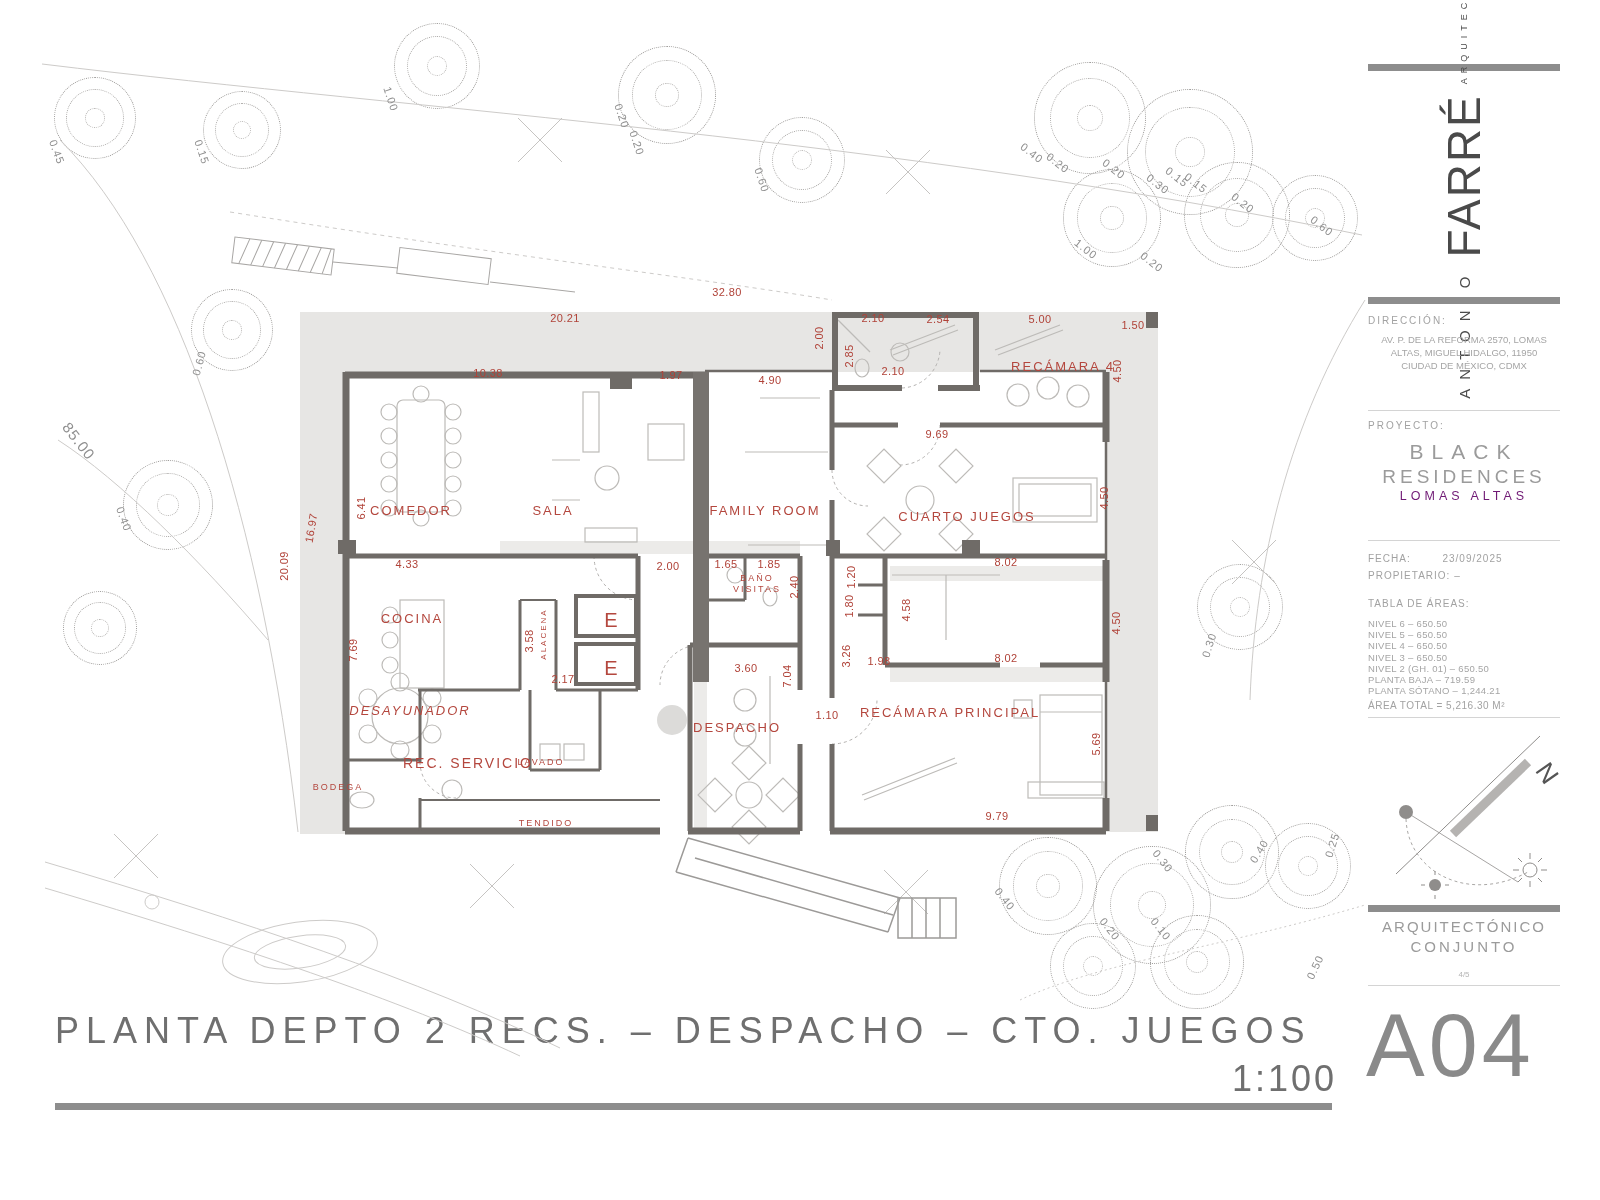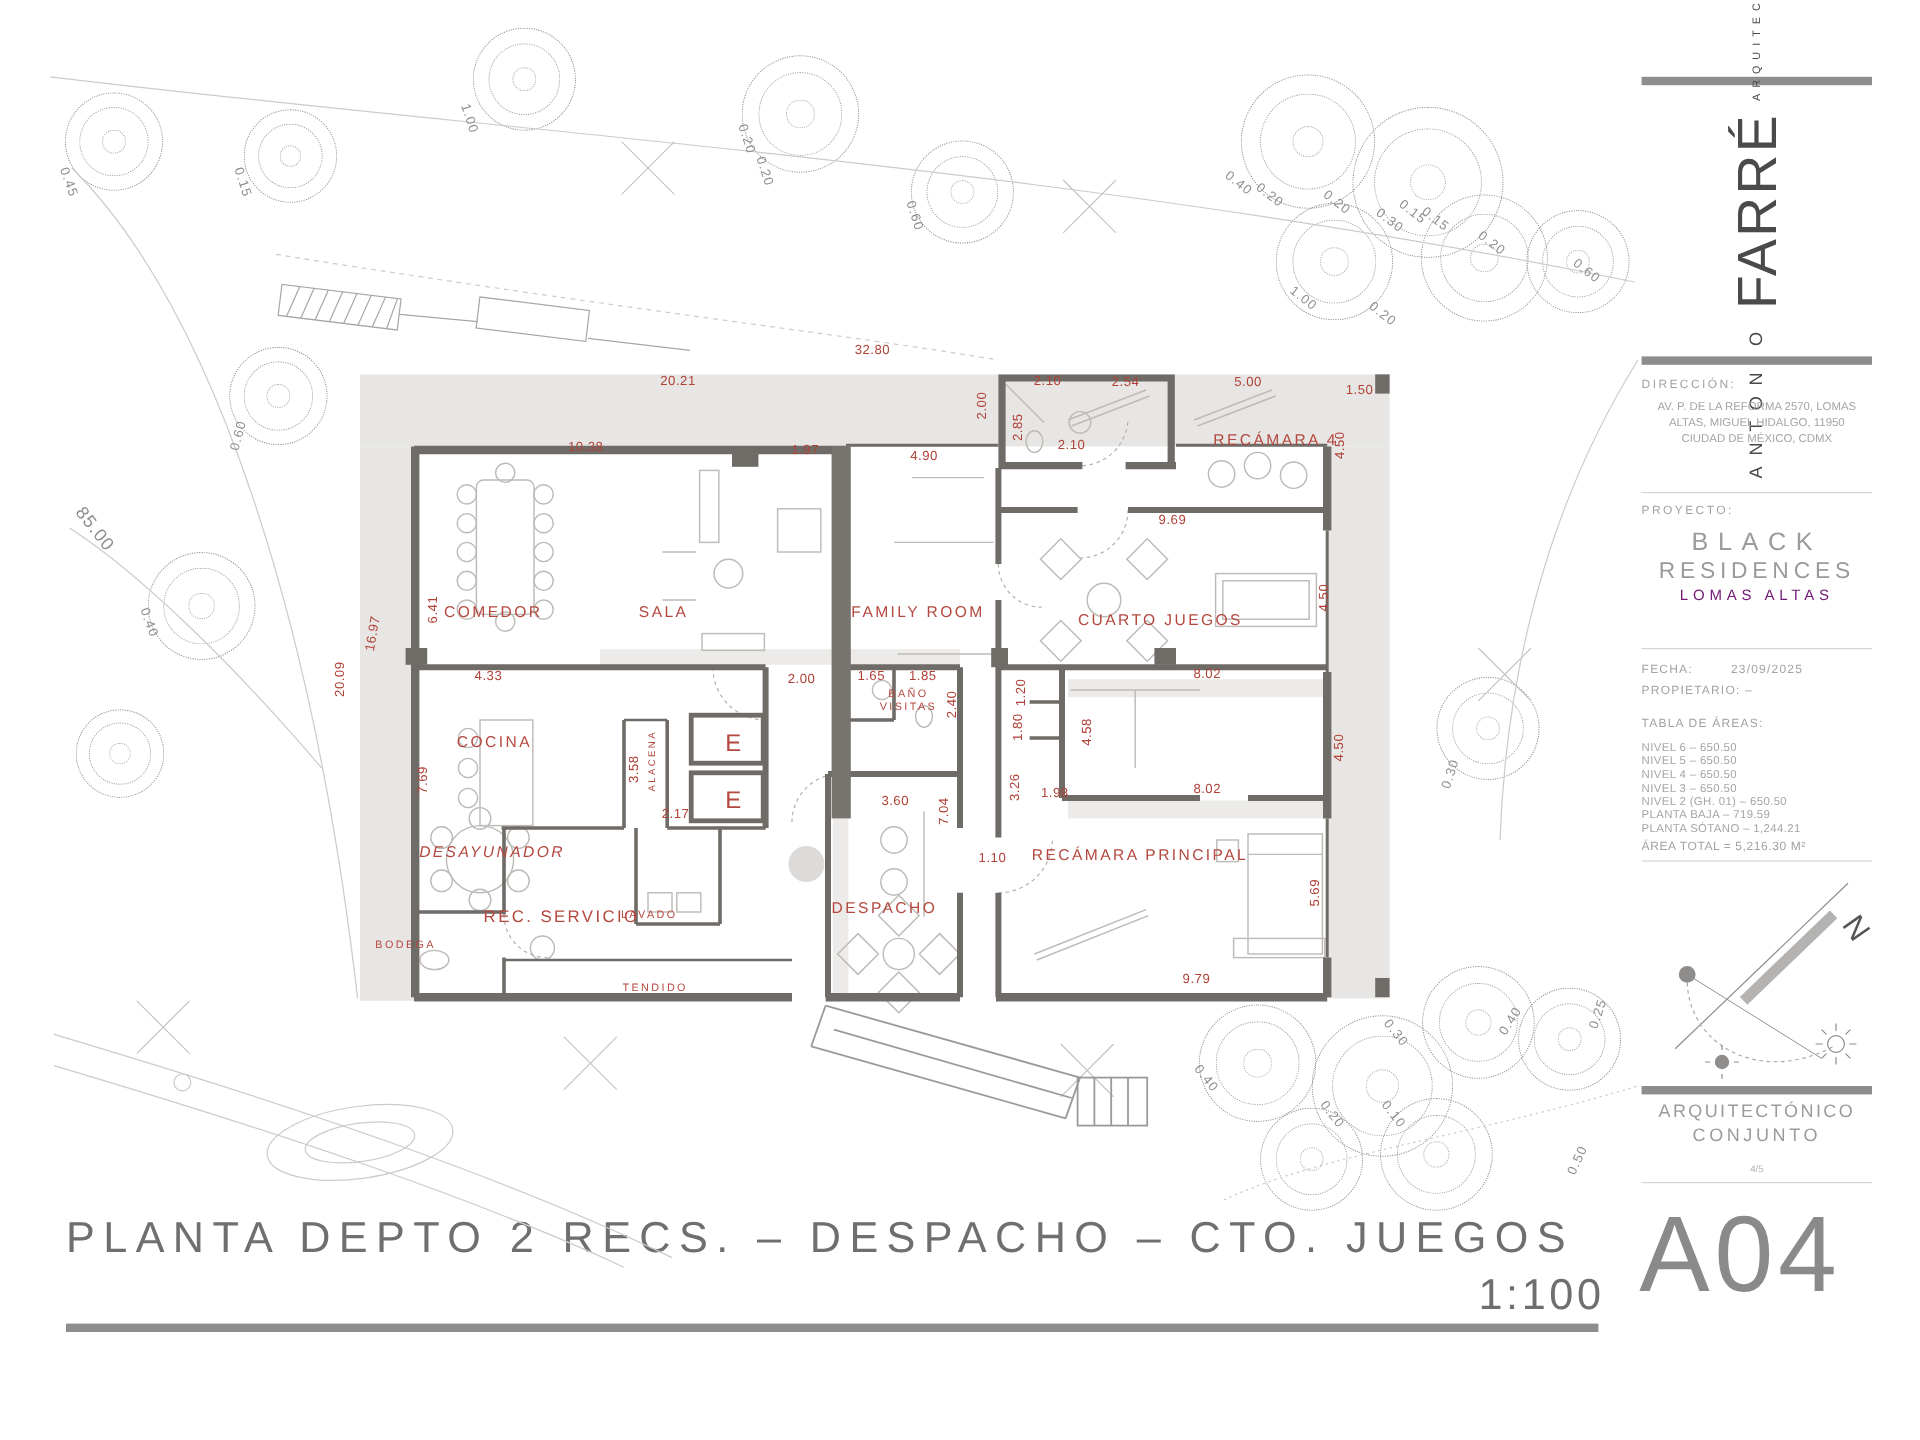--- a/index.html
+++ b/index.html
@@ -251,21 +251,21 @@
     <div class="dim-label" style="left: 671px; top: 375px; transform: translate(-50%, -50%);">1.97</div>
     <div class="dim-label" style="left: 770px; top: 380px; transform: translate(-50%, -50%);">4.90</div>
     <div class="dim-label" style="left: 819px; top: 338px; transform: translate(-50%, -50%) rotate(-90deg);">2.00</div>
     <div class="dim-label" style="left: 873px; top: 318px; transform: translate(-50%, -50%);">2.10</div>
     <div class="dim-label" style="left: 938px; top: 319px; transform: translate(-50%, -50%);">2.54</div>
     <div class="dim-label" style="left: 1040px; top: 319px; transform: translate(-50%, -50%);">5.00</div>
     <div class="dim-label" style="left: 1133px; top: 325px; transform: translate(-50%, -50%);">1.50</div>
     <div class="dim-label" style="left: 849px; top: 356px; transform: translate(-50%, -50%) rotate(-90deg);">2.85</div>
     <div class="dim-label" style="left: 893px; top: 371px; transform: translate(-50%, -50%);">2.10</div>
     <div class="dim-label" style="left: 1117px; top: 371px; transform: translate(-50%, -50%) rotate(-90deg);">4.50</div>
-    <div class="dim-label" style="left: 977px; top: 434px; transform: translate(-50%, -50%);">9.69</div>
+    <div class="dim-label" style="left: 937px; top: 434px; transform: translate(-50%, -50%);">9.69</div>
     <div class="dim-label" style="left: 1104px; top: 498px; transform: translate(-50%, -50%) rotate(-90deg);">4.50</div>
     <div class="dim-label" style="left: 361px; top: 508px; transform: translate(-50%, -50%) rotate(-90deg);">6.41</div>
     <div class="dim-label" style="left: 311px; top: 528px; transform: translate(-50%, -50%) rotate(-80deg);">16.97</div>
     <div class="dim-label" style="left: 284px; top: 566px; transform: translate(-50%, -50%) rotate(-90deg);">20.09</div>
     <div class="dim-label" style="left: 407px; top: 564px; transform: translate(-50%, -50%);">4.33</div>
     <div class="dim-label" style="left: 668px; top: 566px; transform: translate(-50%, -50%);">2.00</div>
     <div class="dim-label" style="left: 726px; top: 564px; transform: translate(-50%, -50%);">1.65</div>
     <div class="dim-label" style="left: 769px; top: 564px; transform: translate(-50%, -50%);">1.85</div>
     <div class="dim-label" style="left: 794px; top: 587px; transform: translate(-50%, -50%) rotate(-90deg);">2.40</div>
     <div class="dim-label" style="left: 746px; top: 628px; transform: translate(-50%, -50%); margin-top: 40px;">3.60</div>
@@ -284,21 +284,21 @@
     <div class="dim-label" style="left: 827px; top: 715px; transform: translate(-50%, -50%);">1.10</div>
     <div class="dim-label" style="left: 1096px; top: 744px; transform: translate(-50%, -50%) rotate(-90deg);">5.69</div>
     <div class="dim-label" style="left: 997px; top: 816px; transform: translate(-50%, -50%);">9.79</div>
     <div class="room-label" style="left: 411px; top: 510px; transform: translate(-50%, -50%);">COMEDOR</div>
     <div class="room-label" style="left: 553px; top: 510px; transform: translate(-50%, -50%);">SALA</div>
     <div class="room-label" style="left: 765px; top: 510px; transform: translate(-50%, -50%);">FAMILY ROOM</div>
     <div class="room-label" style="left: 1063px; top: 366px; transform: translate(-50%, -50%);">RECÁMARA 4</div>
     <div class="room-label" style="left: 967px; top: 516px; transform: translate(-50%, -50%);">CUARTO JUEGOS</div>
     <div class="room-label" style="left: 412px; top: 618px; transform: translate(-50%, -50%);">COCINA</div>
     <div class="room-label" style="left: 410px; top: 710px; transform: translate(-50%, -50%); font-style: italic;">DESAYUNADOR</div>
-    <div class="room-label" style="left: 737px; top: 756px; transform: translate(-50%, -50%);">DESPACHO</div>
+    <div class="room-label" style="left: 737px; top: 727px; transform: translate(-50%, -50%);">DESPACHO</div>
     <div class="room-label" style="left: 950px; top: 712px; transform: translate(-50%, -50%);">RECÁMARA PRINCIPAL</div>
     <div class="room-label" style="left: 757px; top: 578px; font-size: 9px; transform: translate(-50%, -50%);">BAÑO</div>
     <div class="room-label" style="left: 757px; top: 589px; font-size: 9px; transform: translate(-50%, -50%);">VISITAS</div>
     <div class="room-label" style="left: 468px; top: 763px; font-size: 14px; transform: translate(-50%, -50%);">REC. SERVICIO</div>
     <div class="room-label" style="left: 541px; top: 762px; font-size: 9px; transform: translate(-50%, -50%);">LAVADO</div>
     <div class="room-label" style="left: 338px; top: 787px; font-size: 9px; transform: translate(-50%, -50%);">BODEGA</div>
     <div class="room-label" style="left: 546px; top: 823px; font-size: 9px; transform: translate(-50%, -50%);">TENDIDO</div>
     <div class="room-label" style="left: 543px; top: 634px; font-size: 8px; transform: translate(-50%, -50%) rotate(-90deg);">ALACENA</div>
     <div class="room-label" style="left: 612px; top: 620px; font-size: 20px; transform: translate(-50%, -50%);">E</div>
     <div class="room-label" style="left: 612px; top: 668px; font-size: 20px; transform: translate(-50%, -50%);">E</div>

